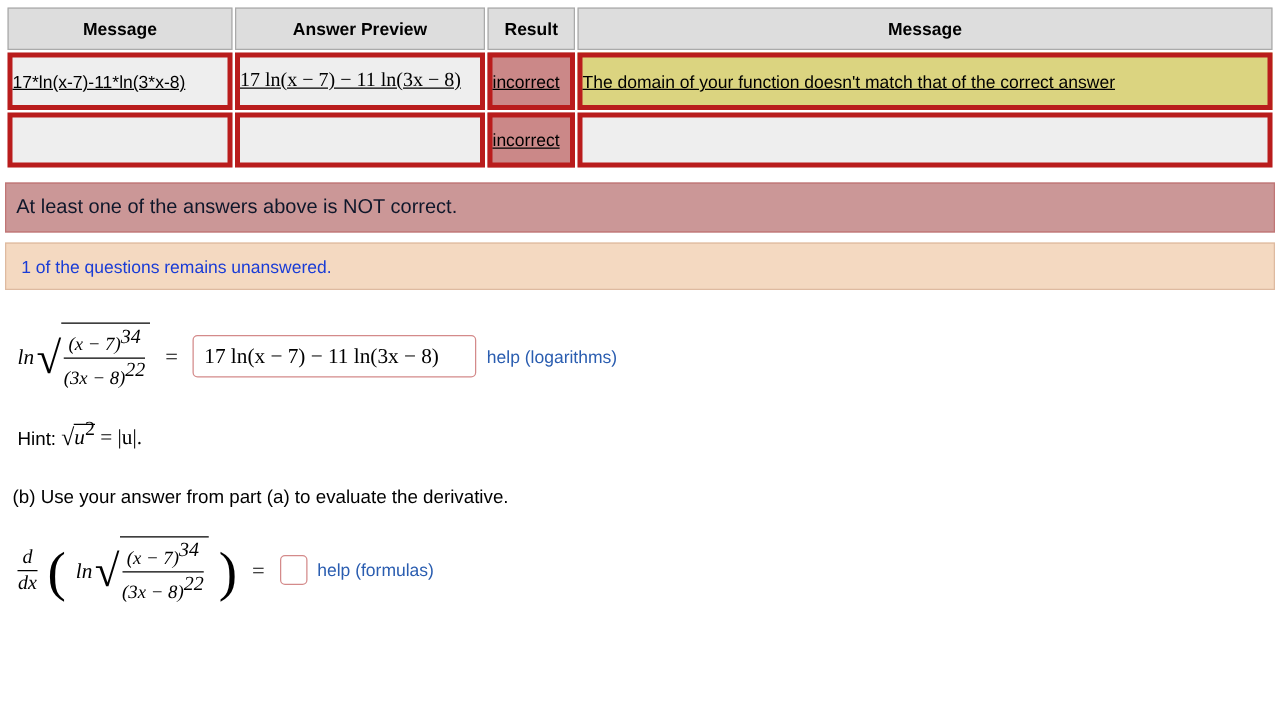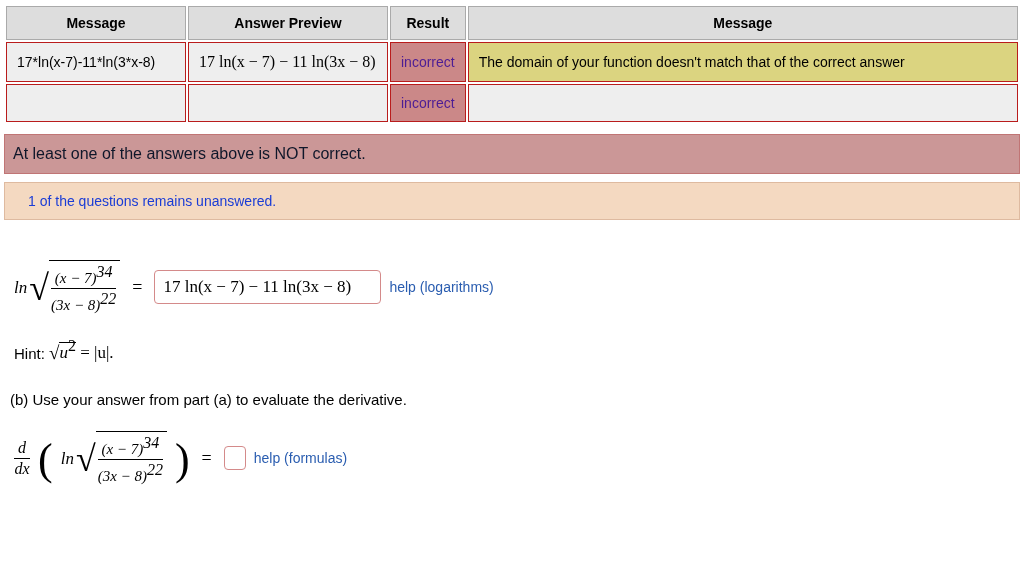--- a/index.html
+++ b/index.html
@@ -1,26 +1,26 @@
 <!DOCTYPE html>
 <html><head>
   <meta charset="utf-8">
   <style>
     * { box-sizing: border-box; margin: 0; padding: 0; }
     body { font-family: Arial, Helvetica, sans-serif; font-size: 14px; color: #000; background: #fff; padding: 4px; }
     
     table.results { width: 100%; border-collapse: separate; border-spacing: 2px; background: #fff; margin-bottom: 10px; }
     table.results th { background: #ddd; border: 1px solid #aaa; padding: 8px 10px; font-weight: bold; text-align: center; font-size: 14px; }
-    table.results td { background: #eee; border: 1px solid #b91c1c; padding: 10px 10px; vertical-align: middle; }
-    table.results td.incorrect { background: #cb8888; color: #4c1d95; text-align: right; }
+    table.results td { background: #eee; border: 4px solid #b91c1c; padding: 10px 0; vertical-align: middle; text-decoration: underline; }
+    table.results td.incorrect { background: #cb8888; color: #000000; }
     table.results td.msg-warn { background: #dbd480; }
     table.results td.preview { font-family: 'Times New Roman', serif; font-size: 16px; }
     
     .alert-error { background: #cb9797; border: 1px solid #c07575; padding: 10px 8px; font-size: 16px; color: #0f172a; margin-bottom: 8px; }
-    .alert-warn { background: #f4d9c1; border: 1px solid #debaa0; padding: 10px 23px; font-size: 14px; color: #1a3cd6; margin-bottom: 14px; }
+    .alert-warn { background: #f4d9c1; border: 1px solid #debaa0; padding: 10px 12px; font-size: 14px; color: #1a3cd6; }
     
     .question { padding: 6px 6px 0 6px; font-size: 15px; line-height: 1.5; }
     .question p { margin-bottom: 14px; }
     
     .math { font-family: 'Cambria Math', 'Times New Roman', serif; }
     .expr-row { display: flex; align-items: center; gap: 8px; margin: 20px 4px; }
     
     .lnsqrt { display: inline-flex; align-items: center; font-family: 'Times New Roman', serif; font-size: 17px; font-style: italic; }
     .sqrt-wrap { display: inline-flex; align-items: center; margin-left: 2px; }
     .sqrt-sign { font-size: 36px; line-height: 0; position: relative; top: 1px; }

